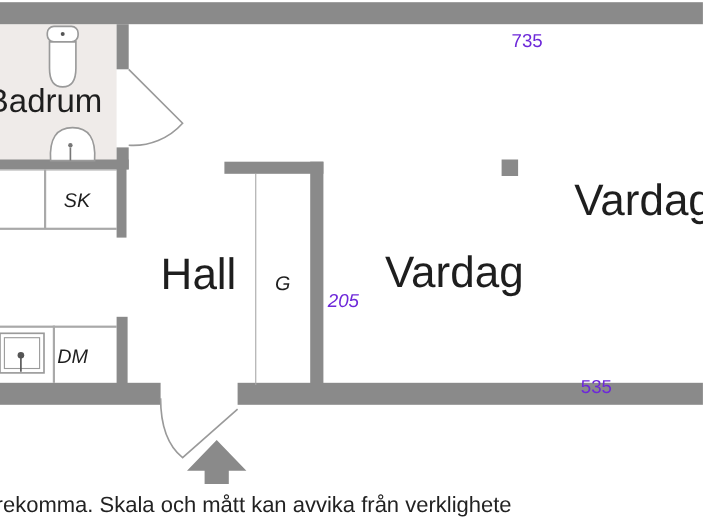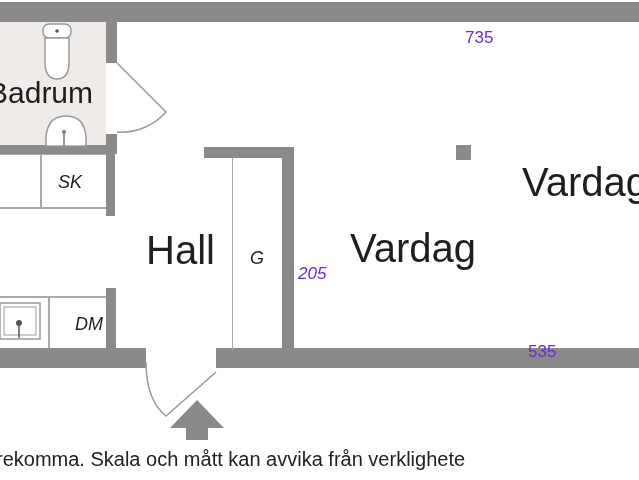--- a/index.html
+++ b/index.html
@@ -53,21 +53,21 @@
 
 <div class="thin" style="left:0;top:296px;width:106px;height:2px;"></div>
 <div class="thin" style="left:48px;top:296px;width:2px;height:52px;"></div>
 <div class="wall" style="left:106px;top:288px;width:10px;height:62px;"></div>
 <svg class="abs" style="left:-2px;top:300px;" width="46" height="44" viewBox="0 0 46 44">
   <rect x="2" y="3" width="40" height="36" fill="#fff" stroke="#9a9a9a" stroke-width="1.5"></rect>
   <rect x="6" y="7" width="32" height="28" fill="none" stroke="#9a9a9a" stroke-width="1"></rect>
   <line x1="21" y1="24" x2="21" y2="38" stroke="#555" stroke-width="1.5"></line>
   <circle cx="21" cy="23" r="3" fill="#555"></circle>
 </svg>
-<div class="label small" style="left:75px;top:314px;">DM</div>
+<div class="label small" style="left:52px;top:314px;">DM</div>
 
 <div class="wall" style="left:0;top:348px;width:146px;height:20px;"></div>
 
 <div class="wall" style="left:216px;top:348px;width:423px;height:20px;"></div>
 
 <svg class="abs" style="left:140px;top:360px;" width="90" height="60" viewBox="0 0 90 60">
   <path d="M6 2 Q6 40 26 56 L76 12" fill="none" stroke="#9a9a9a" stroke-width="1.5"></path>
 </svg>
 
 <svg class="abs" style="left:166px;top:398px;" width="62" height="44" viewBox="0 0 62 44">

